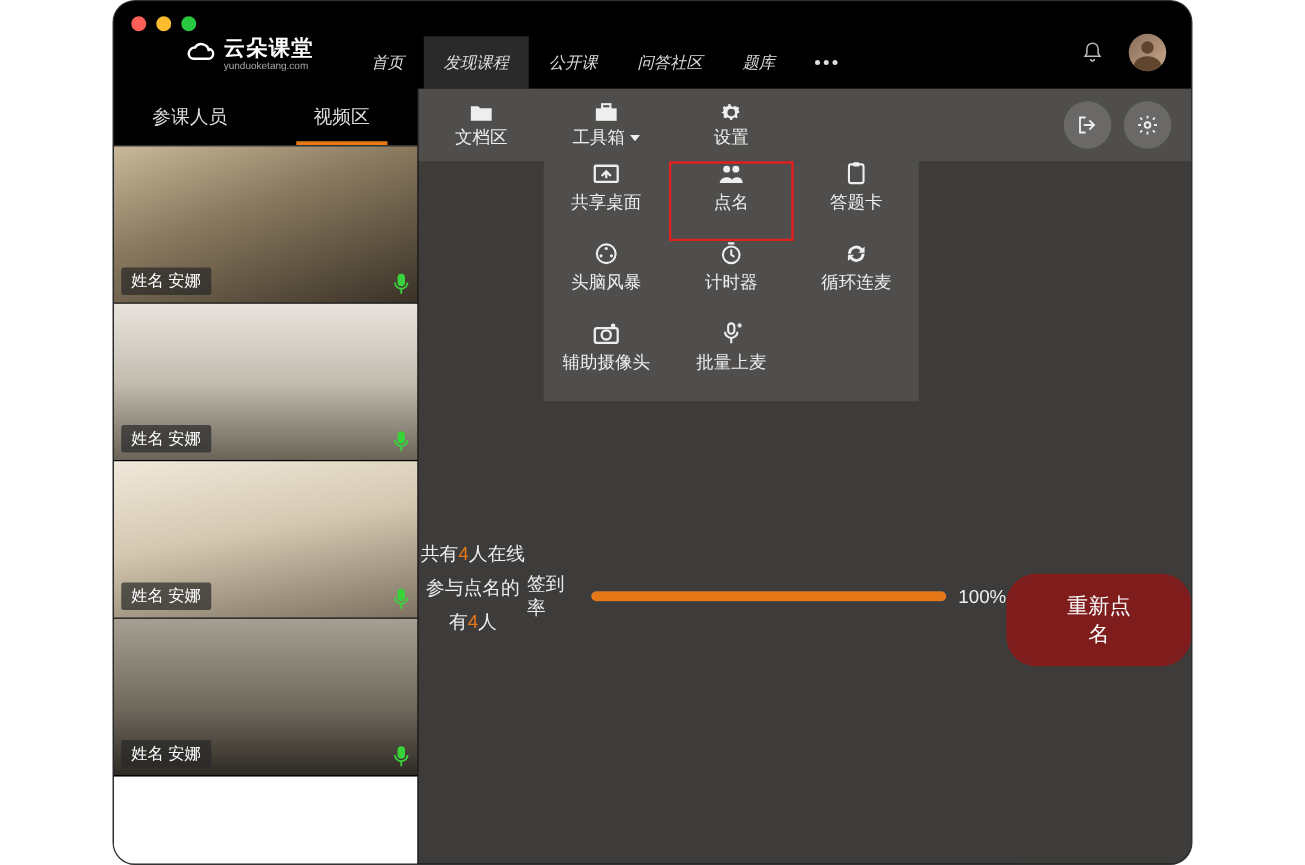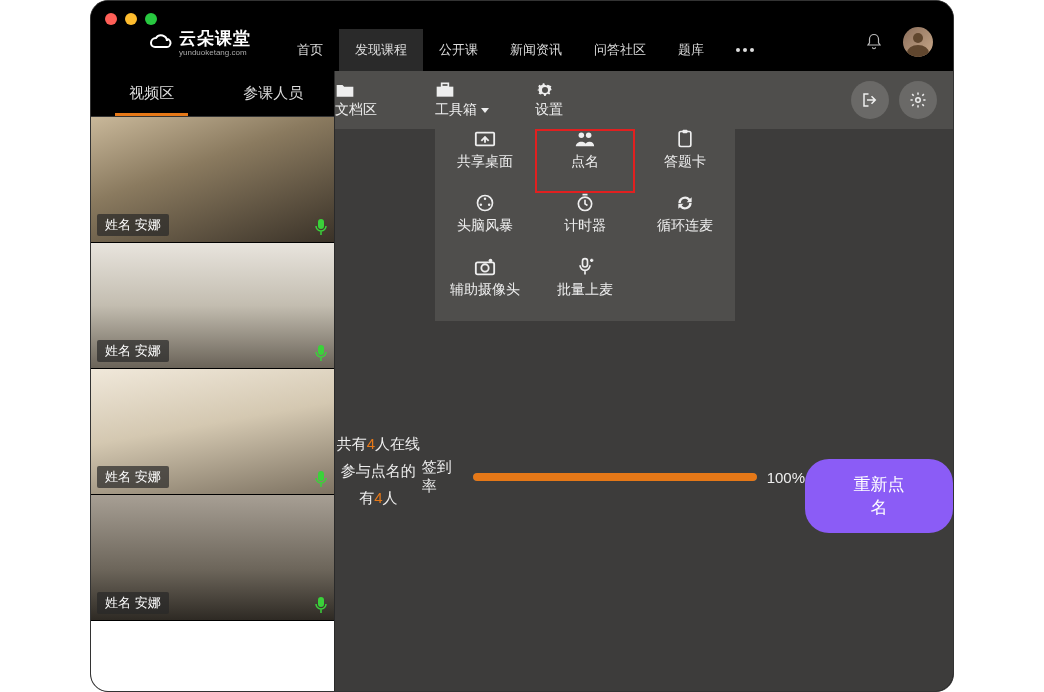--- a/index.html
+++ b/index.html
@@ -53,20 +53,21 @@
     .logo-icon {
       width: 26px; height: 22px;
     }
     .logo-text { font-size: 17px; font-weight: 600; letter-spacing: 1px; }
     .logo-sub { font-size: 8px; color: #aaa; margin-top: -2px; }
 
     .nav {
       display: flex;
       align-items: flex-end;
       height: 100%;
+      font-style: italic;
     }
     .nav-item {
       padding: 0 16px;
       height: 42px;
       display: flex;
       align-items: center;
       font-size: 13px;
       color: #ddd;
       cursor: pointer;
     }
@@ -172,21 +173,21 @@
     .toolbar {
       height: 58px;
       background: #4f4e4c;
       display: flex;
       align-items: stretch;
     }
     .tool-item {
       width: 100px;
       display: flex;
       flex-direction: column;
-      align-items: flex-start;
+      align-items: center;
       justify-content: center;
       color: #eee;
       font-size: 14px;
       cursor: pointer;
       gap: 2px;
     }
     .tool-item svg { width: 20px; height: 18px; fill: #eee; }
     .tool-item .caret { display:inline-block; margin-left:4px; width:0; height:0; border-left:4px solid transparent; border-right:4px solid transparent; border-top:5px solid #eee; vertical-align:middle;}
 
     .toolbar-right {
@@ -263,21 +264,21 @@
       overflow: hidden;
     }
     .progress-fill {
       height: 100%;
       background: #e67817;
       border-radius: 4px;
     }
     .action-btn {
       margin-top: 52px;
       padding: 14px 48px;
-      background: #8b5cf6;
+      background: #7f1d1d;
       color: #fff;
       font-size: 17px;
       border: none;
       border-radius: 24px;
       cursor: pointer;
     }
   </style>
 </head>
 <body>
 
@@ -295,43 +296,42 @@
         </svg>
       <div>
         <div class="logo-text">云朵课堂</div>
         <div class="logo-sub">yunduoketang.com</div>
       </div>
     </div>
     <div class="nav">
       <div class="nav-item">首页</div>
       <div class="nav-item active">发现课程</div>
       <div class="nav-item">公开课</div>
-      <div class="nav-item">新闻资讯</div>
       <div class="nav-item">问答社区</div>
       <div class="nav-item">题库</div>
       <div class="nav-more">
           <span></span>
           <span></span>
           <span></span>
         </div>
     </div>
     <div class="topbar-right">
       <svg class="bell-icon" viewBox="0 0 24 24" stroke-width="1.6">
           <path d="M6 8a6 6 0 0112 0v5l2 3H4l2-3V8z"></path>
           <path d="M10 19a2 2 0 004 0"></path>
         </svg>
       <div class="avatar"></div>
     </div>
   </div>
 
   <div class="body">
     <div class="sidebar">
       <div class="side-tabs">
+        <div class="side-tab">参课人员</div>
         <div class="side-tab active">视频区</div>
-        <div class="side-tab">参课人员</div>
       </div>
       <div class="video-list">
         <div class="video-tile">
           <div class="thumb vt1"></div>
           <div class="name-overlay"><span>姓名</span> <span>安娜</span></div>
           <div class="mic-icon"><svg viewBox="0 0 14 18">
                 <rect x="4" y="1" width="6" height="10" rx="3" fill="#3ad23a"></rect>
                 <path d="M2 8a5 5 0 0010 0M7 13v4" stroke="#3ad23a" stroke-width="1.5" fill="none"></path>
               </svg></div>
         </div>

